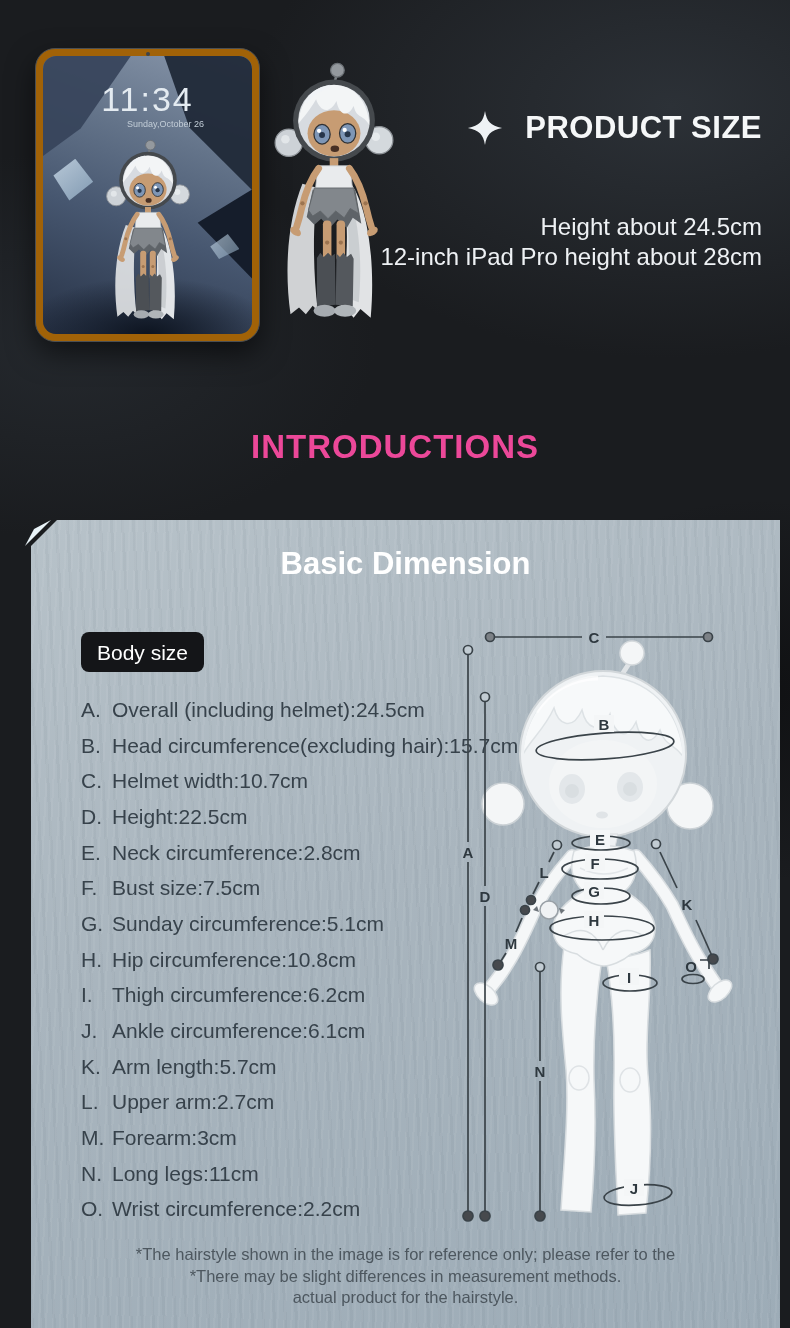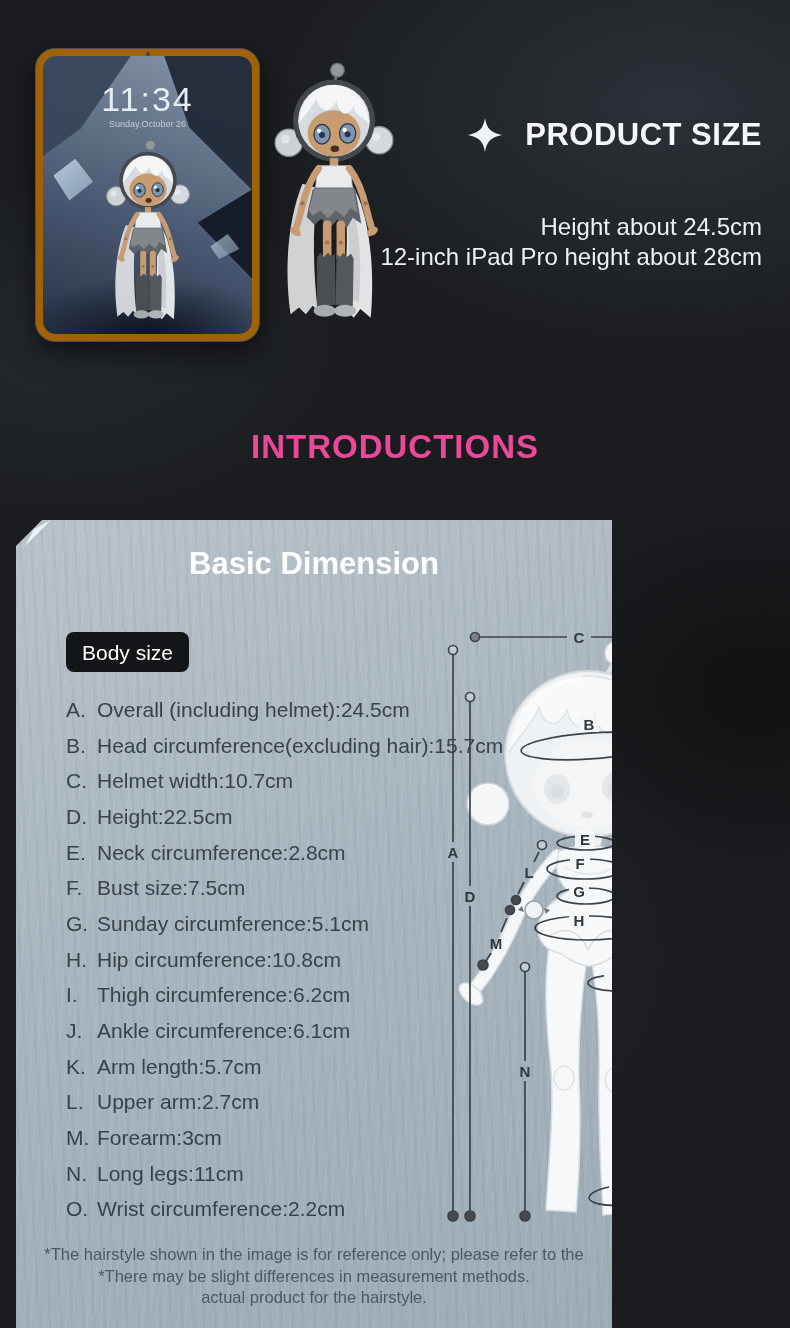--- a/index.html
+++ b/index.html
@@ -29,34 +29,34 @@
   .ice{position:absolute;left:5%;top:37%;width:19%;height:15%;opacity:.8;
     background:linear-gradient(135deg,#d2e2ef,#8ea9c1);
     clip-path:polygon(0 40%,55% 0,100% 55%,40% 100%);}
   .ice2{position:absolute;right:6%;top:64%;width:14%;height:9%;opacity:.65;
     background:linear-gradient(120deg,#c4d6e5,#7e97ae);
     clip-path:polygon(0 50%,60% 0,100% 60%,30% 100%);}
   .ground{position:absolute;bottom:0;left:-10%;width:120%;height:20%;
     background:radial-gradient(ellipse at 50% 100%,#0d1420 0%,rgba(13,20,32,0) 72%);}
   .time{position:absolute;top:24px;width:100%;text-align:center;
     font-size:34px;font-weight:300;color:#e4ebf1;letter-spacing:2px;}
-  .date{position:absolute;top:63px;width:100%;text-align:center;font-size:9px;color:#c2cdd7;}
+  .date{position:absolute;top:63px;width:100%;text-align:center;font-size:9px;color:#c2cdd7;margin-left:18px;}
   .screen-doll{position:absolute;left:50%;transform:translateX(-50%);bottom:4px;}
   .camera{position:absolute;top:3px;left:50%;width:4px;height:4px;border-radius:50%;
     background:#3d4348;transform:translateX(-50%);}
   .product-doll{position:absolute;left:270px;top:60px;}
-  .ps-heading{position:absolute;top:117px;right:28px;display:flex;align-items:center;gap:22px;}
+  .ps-heading{position:absolute;top:110px;right:28px;display:flex;align-items:center;gap:22px;}
   .ps-title{font-size:31px;font-weight:700;color:#f5f7f8;letter-spacing:.5px;}
   .star{width:36px;height:36px;}
   .ps-lines{position:absolute;top:212px;right:28px;text-align:right;
     font-size:24px;line-height:30px;color:#eef1f4;}
   .intro{position:absolute;top:428px;left:0;width:100%;text-align:center;
     font-size:33px;font-weight:700;letter-spacing:1px;color:#ec4899;}
   
-  .panel{position:absolute;left:16px;top:520px;width:596px;height:808px;
+  .panel{position:absolute;left:31px;top:520px;width:749px;height:808px;
     clip-path:polygon(26px 0,100% 0,100% 100%,0 100%,0 26px);
     background-image:
       repeating-linear-gradient(93deg, rgba(255,255,255,.05) 0 2px, rgba(255,255,255,0) 2px 7px),
       repeating-linear-gradient(87deg, rgba(62,78,90,.05) 0 3px, rgba(62,78,90,0) 3px 11px),
       linear-gradient(160deg,#b7c2c9 0%,#a9b5be 45%,#9dacb7 100%);}
   .fold{position:absolute;left:25px;top:520px;width:27px;height:27px;
     clip-path:polygon(0 26px,26px 0,9px 9px);background:#e9f3f8;}
   .panel-title{position:absolute;top:26px;width:100%;text-align:center;
     font-size:31px;font-weight:600;color:#ffffff;}
   .badge{position:absolute;left:50px;top:112px;background:#141518;color:#ffffff;

